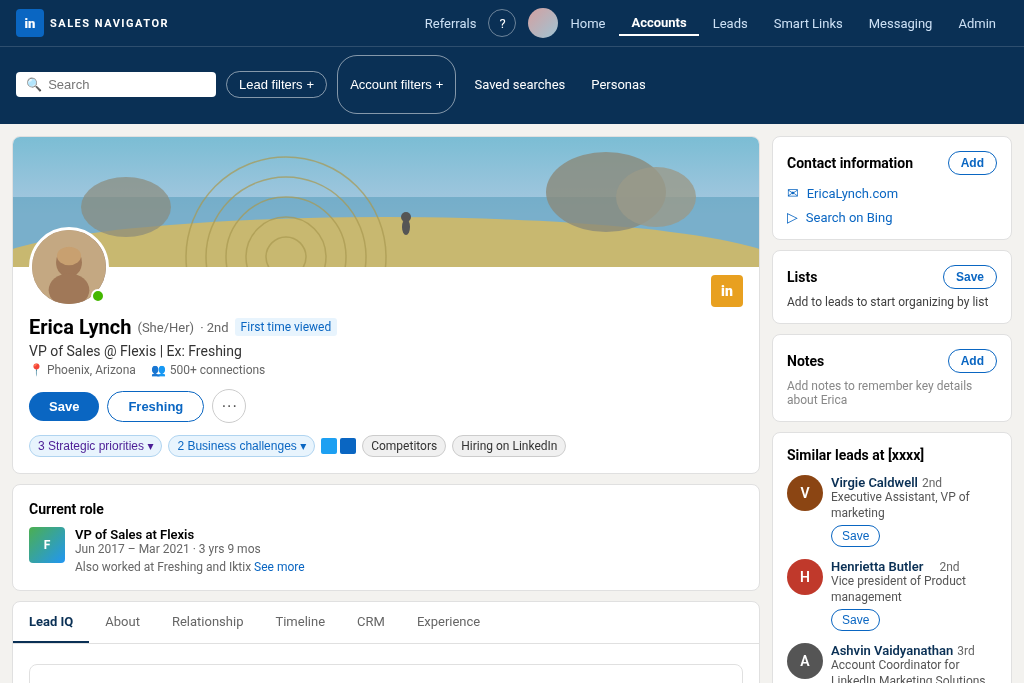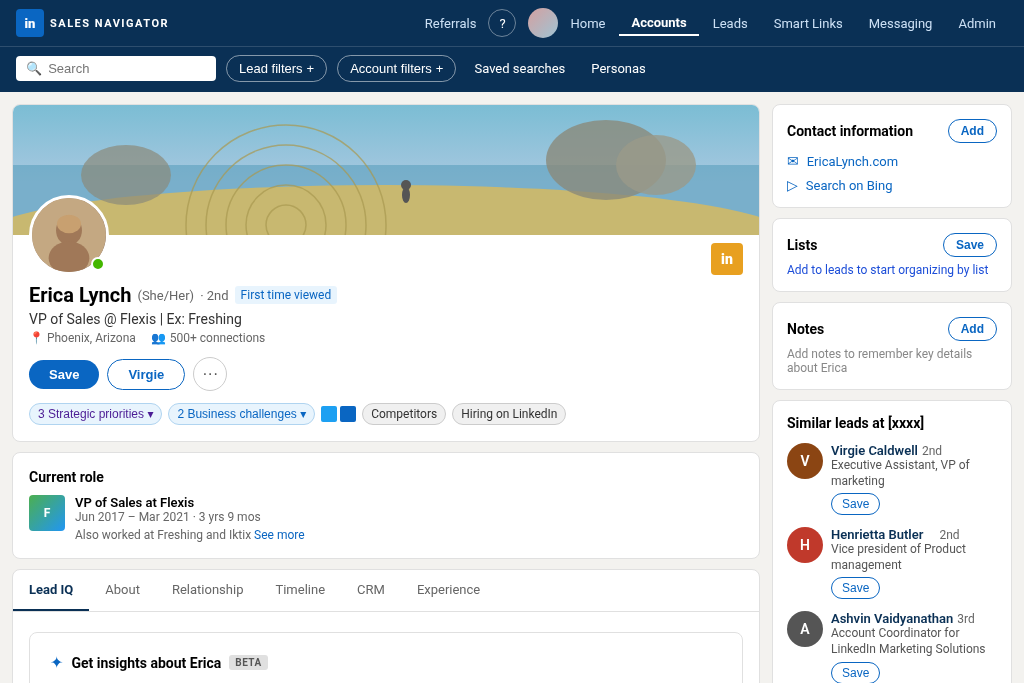--- a/index.html
+++ b/index.html
@@ -30,21 +30,21 @@
 
 <div style="background:#0a3055;padding:8px 16px 10px;display:flex;align-items:center;gap:10px;border-top:1px solid rgba(255,255,255,0.15);">
   <div style="display:flex;align-items:center;background:white;border-radius:4px;padding:5px 10px;gap:6px;width:200px;">
     <span style="color:#888;font-size:13px;">🔍</span>
     <input type="text" style="border: none; outline: none; font-size: 13px; width: 100%; color: rgb(51, 51, 51);" placeholder="Search">
   </div>
   <button style="border:1px solid rgba(255,255,255,0.5);background:transparent;color:white;padding:5px 12px;border-radius:20px;font-size:13px;cursor:pointer;display:flex;align-items:center;gap:4px;">
     <span>Lead filters</span>
     <span>+</span>
   </button>
-  <button style="border:1px solid rgba(255,255,255,0.5);background:transparent;color:white;padding:5px 12px;border-radius:20px;font-size:13px;cursor:pointer;display:flex;align-items:center;gap:4px;">
+  <button style="border:1px solid rgba(255,255,255,0.5);background:transparent;color:white;padding:21px 12px;border-radius:20px;font-size:13px;cursor:pointer;display:flex;align-items:center;gap:4px;">
     <span>Account filters</span>
     <span>+</span>
   </button>
   <span style="color:white;font-size:13px;cursor:pointer;padding:4px 8px;">Saved searches</span>
   <span style="color:white;font-size:13px;cursor:pointer;padding:4px 8px;">Personas</span>
 </div>
 
 <div style="display:flex;gap:12px;padding:12px;max-width:1024px;margin:0 auto;">
 
   <div style="flex:1;min-width:0;display:flex;flex-direction:column;gap:10px;">
@@ -101,21 +101,21 @@
           <span style="color:#666;font-size:13px;">· 2nd</span>
           <span style="color:#0a66c2;font-size:12px;background:#e8f4fd;padding:2px 6px;border-radius:3px;">First time viewed</span>
         </div>
         <div style="font-size:14px;color:#333;margin-bottom:4px;">VP of Sales @ Flexis | Ex: Freshing</div>
         <div style="display:flex;align-items:center;gap:16px;font-size:12px;color:#666;margin-bottom:12px;">
           <span>📍 <span>Phoenix, Arizona</span></span>
           <span>👥 <span>500+ connections</span></span>
         </div>
         <div style="display:flex;align-items:center;gap:8px;margin-bottom:12px;">
           <button style="background:#0a66c2;color:white;border:none;padding:7px 20px;border-radius:20px;font-size:13px;font-weight:600;cursor:pointer;">Save</button>
-          <button style="background:white;color:#0a66c2;border:1px solid #0a66c2;padding:7px 20px;border-radius:20px;font-size:13px;font-weight:600;cursor:pointer;">Virgie</button>
+          <button style="background:white;color:#0a66c2;border:1px solid #0a66c2;padding:7px 20px;border-radius:20px;font-size:13px;font-weight:600;cursor:pointer;">Freshing</button>
           <button style="background:white;border:1px solid #ccc;border-radius:50%;width:34px;height:34px;cursor:pointer;display:flex;align-items:center;justify-content:center;font-size:16px;color:#555;">···</button>
         </div>
         <div style="display:flex;align-items:center;gap:6px;flex-wrap:wrap;">
           <button style="background:#e8f4fd;color:#4c1d95;border:1px solid #b0d4f0;padding:3px 8px;border-radius:12px;font-size:12px;cursor:pointer;">3 Strategic priorities ▾</button>
           <button style="background:#e8f4fd;color:#0a66c2;border:1px solid #b0d4f0;padding:3px 8px;border-radius:12px;font-size:12px;cursor:pointer;">2 Business challenges ▾</button>
           <div style="display:flex;align-items:center;gap:3px;">
             <div style="width:16px;height:16px;border-radius:2px;background:#1da0f2;display:inline-flex;"></div>
             <div style="width:16px;height:16px;border-radius:2px;background:#0a66c2;display:inline-flex;"></div>
           </div>
           <span style="background:#f0f0f0;color:#333;border:1px solid #ccc;padding:3px 8px;border-radius:12px;font-size:12px;">Competitors</span>
@@ -182,21 +182,21 @@
           <span>Search on Bing</span>
         </div>
       </div>
     </div>
 
     <div style="background:white;border-radius:8px;border:1px solid #e0e0e0;padding:14px;">
       <div style="display:flex;justify-content:space-between;align-items:center;margin-bottom:6px;">
         <span style="font-size:14px;font-weight:700;">Lists</span>
         <button style="border:1px solid #0a66c2;color:#0a66c2;background:white;padding:4px 12px;border-radius:14px;font-size:12px;font-weight:600;cursor:pointer;">Save</button>
       </div>
-      <div style="font-size:12px;color:#1d4ed8;">Add to leads to start organizing by list</div>
+      <div style="font-size:12px;color:#404040;">Add to leads to start organizing by list</div>
     </div>
 
     <div style="background:white;border-radius:8px;border:1px solid #e0e0e0;padding:14px;">
       <div style="display:flex;justify-content:space-between;align-items:center;margin-bottom:6px;">
         <span style="font-size:14px;font-weight:700;">Notes</span>
         <button style="border:1px solid #0a66c2;color:#0a66c2;background:white;padding:4px 12px;border-radius:14px;font-size:12px;font-weight:600;cursor:pointer;">Add</button>
       </div>
       <div style="font-size:12px;color:#888;">Add notes to remember key details about Erica</div>
     </div>
 

